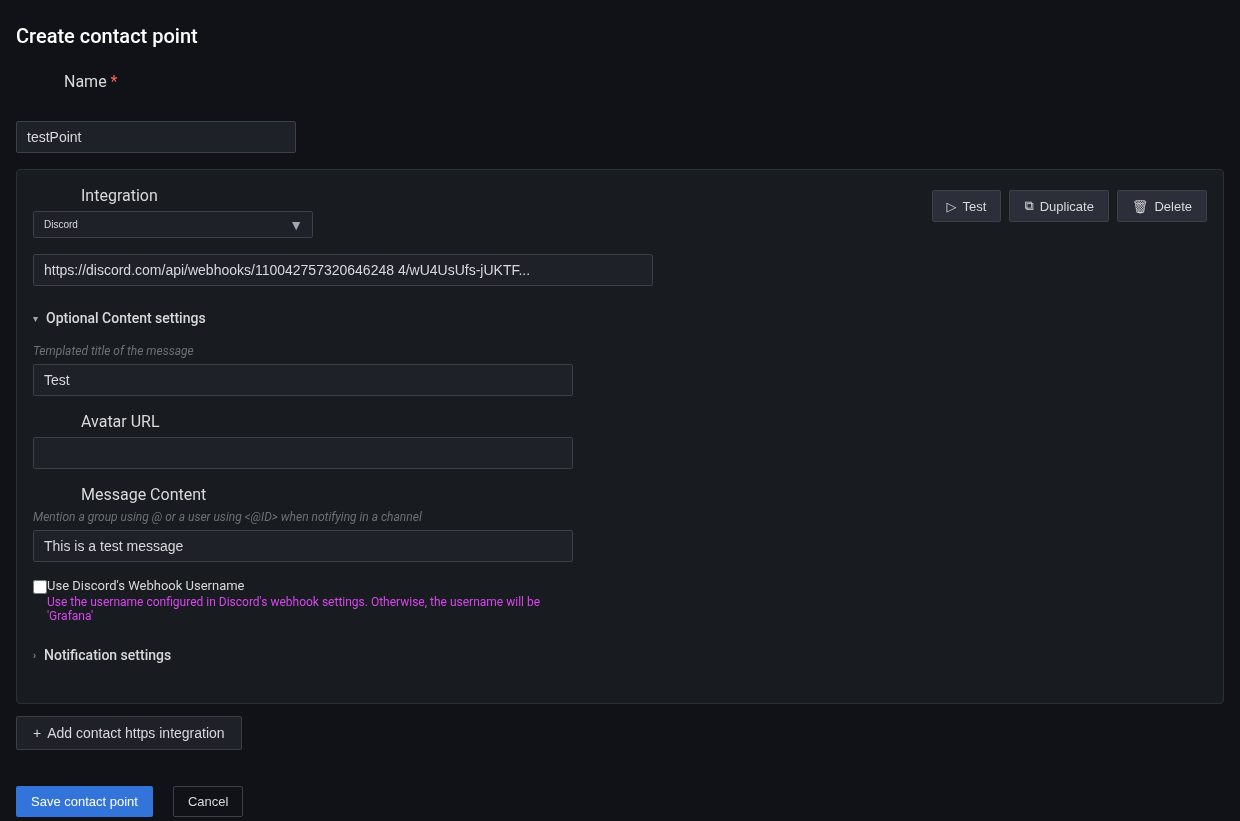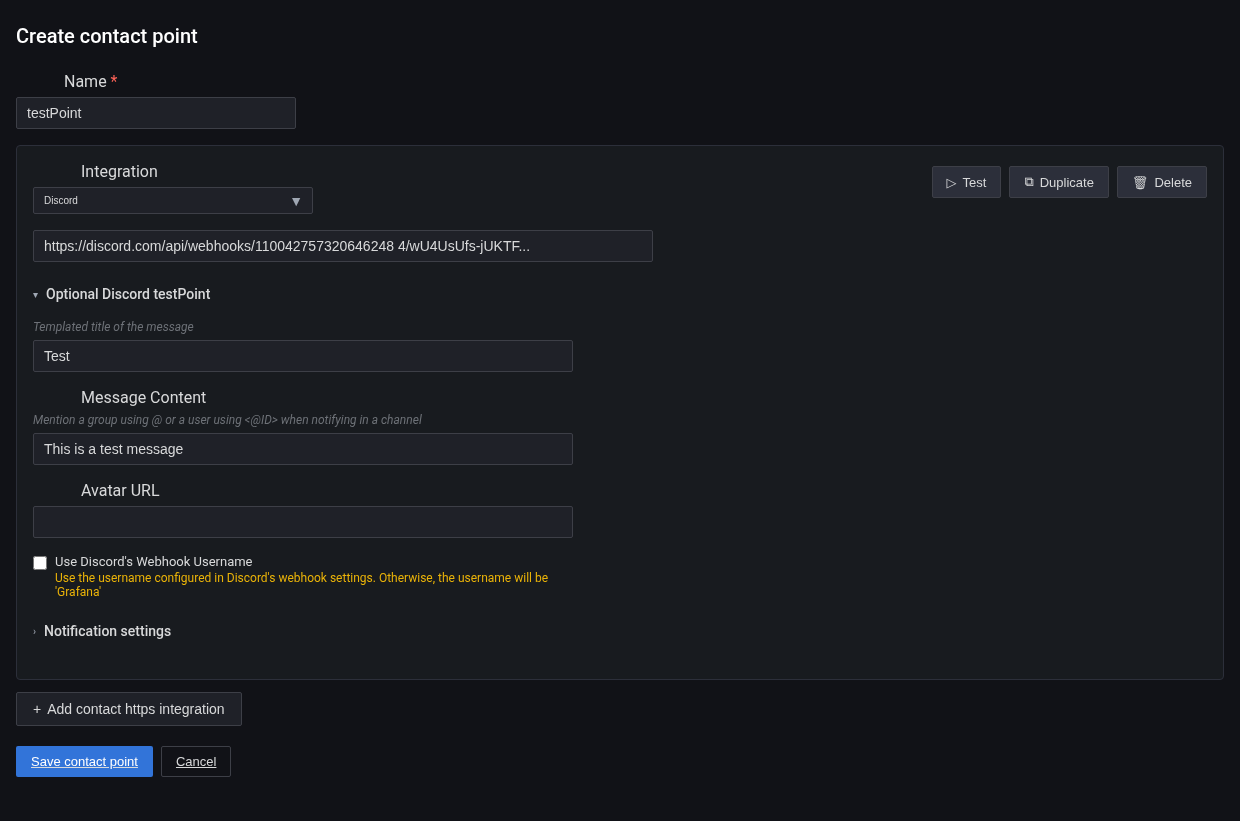--- a/index.html
+++ b/index.html
@@ -53,20 +53,21 @@
       border-radius: 2px;
       color: #d8d9da;
       padding: 7px 10px;
       font-size: 14px;
       outline: none;
       width: 100%;
     }
 
     .name-input {
       width: 280px;
+      margin-top: 24px;
     }
 
     .integration-row {
       display: flex;
       align-items: flex-start;
       justify-content: space-between;
     }
 
     .integration-left {
       flex: 1;
@@ -183,21 +184,20 @@
       margin-bottom: 16px;
     }
 
     .short-input {
       width: 540px;
     }
 
     .checkbox-row {
       display: flex;
       align-items: flex-start;
-      gap: 8px;
       margin-top: 8px;
     }
 
     .checkbox-input {
       width: 14px;
       height: 14px;
       margin-top: 2px;
       cursor: pointer;
       accent-color: #3274d9;
       flex-shrink: 0;
@@ -208,21 +208,21 @@
       flex-direction: column;
     }
 
     .checkbox-label {
       font-size: 13px;
       color: #d8d9da;
     }
 
     .checkbox-description {
       font-size: 12px;
-      color: #eab308;
+      color: #d946ef;
       margin-top: 2px;
       max-width: 500px;
     }
 
     .notification-header {
       display: flex;
       align-items: center;
       gap: 8px;
       cursor: pointer;
     }
@@ -236,22 +236,22 @@
       border: 1px solid #3d3f47;
       border-radius: 2px;
       color: #d8d9da;
       font-size: 14px;
       cursor: pointer;
       margin-bottom: 20px;
     }
 
     .bottom-actions {
       display: flex;
-      gap: 8px;
-      text-decoration: underline;
+      gap: 20px;
+      margin-top: 16px;
     }
   </style>
 </head>
 <body>
 
 <div class="page-container">
   
   <h1 class="page-title">Create contact point</h1>
 
   
@@ -298,39 +298,39 @@
       </div>
     </div>
 
     <div class="form-field">
       <input type="text" class="text-input webhook-url-input" value="https://discord.com/api/webhooks/110042757320646248 4/wU4UsUfs-jUKTF..." style="">
     </div>
 
     <div class="form-field">
       <div class="collapsible-header">
         <span class="chevron-icon">▾</span>
-        <span class="collapsible-title">Optional Discord testPoint</span>
+        <span class="collapsible-title">Optional Content settings</span>
       </div>
 
       <div class="collapsible-content">
 
         <div class="form-field">
           <p class="field-description">Templated title of the message</p>
           <input type="text" class="text-input short-input" value="Test" style="">
+        </div>
+
+        <div class="form-field">
+          <label class="field-label">Avatar URL</label>
+          <input type="text" class="text-input short-input" style="">
         </div>
 
         <div class="form-field">
           <label class="field-label">Message Content</label>
           <p class="field-description">Mention a group using @ or a user using &lt;@ID&gt; when notifying in a channel</p>
           <input type="text" class="text-input short-input" value="This is a test message" style="">
-        </div>
-
-        <div class="form-field">
-          <label class="field-label">Avatar URL</label>
-          <input type="text" class="text-input short-input" style="">
         </div>
 
         <div class="checkbox-row">
           <input type="checkbox" class="checkbox-input" style="">
           <div class="checkbox-label-group">
             <span class="checkbox-label">Use Discord's Webhook Username</span>
             <span class="checkbox-description">Use the username configured in Discord's webhook settings. Otherwise, the username will be 'Grafana'</span>
           </div>
         </div>
       </div>

